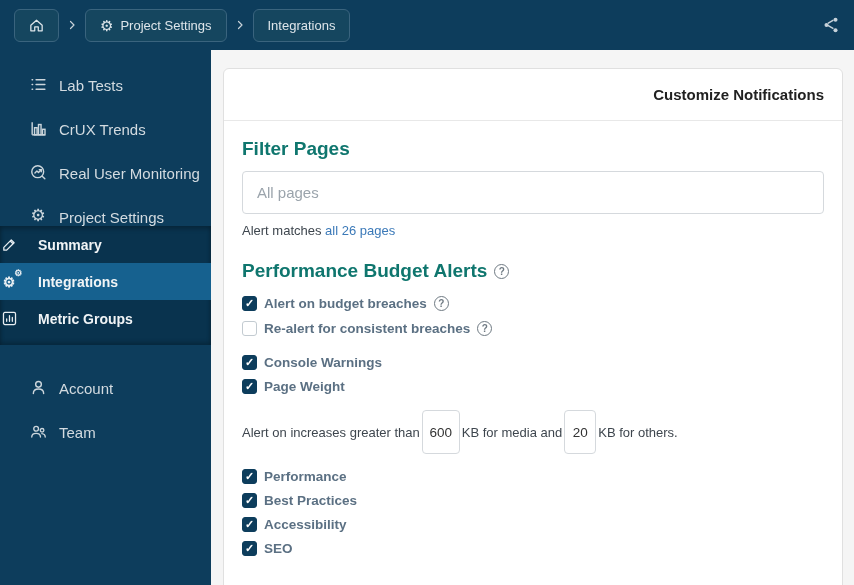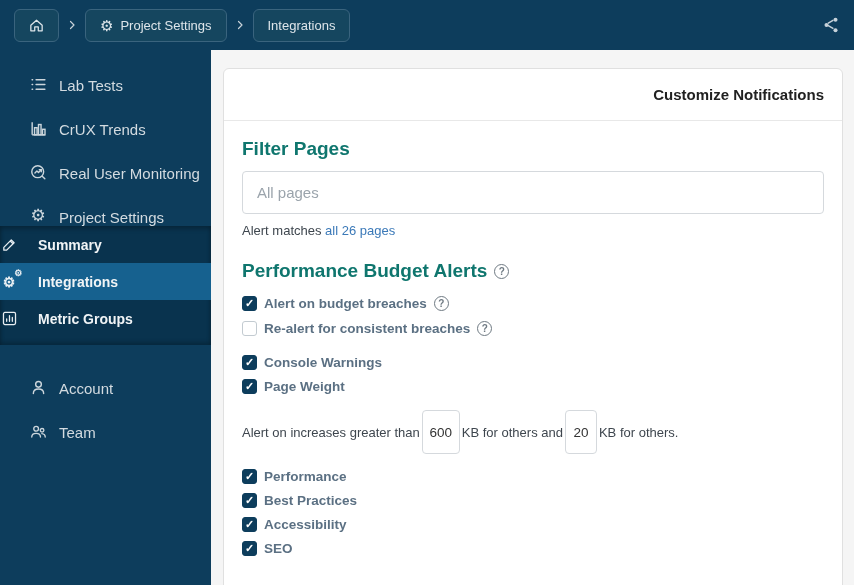--- a/index.html
+++ b/index.html
@@ -306,21 +306,21 @@
         </div>
         <div class="cb-row">
           <span class="checkbox checked"></span>
           <span>Page Weight</span>
         </div>
       </div>
 
       <div class="weight-line">
         <span>Alert on increases greater than</span>
         <input class="kb-input kb-media" type="text" value="600" style="">
-        <span>KB for others and</span>
+        <span>KB for media and</span>
         <input class="kb-input kb-others" type="text" value="20" style="">
         <span>KB for others.</span>
       </div>
 
       <div class="cb-group">
         <div class="cb-row">
           <span class="checkbox checked"></span>
           <span>Performance</span>
         </div>
         <div class="cb-row">

